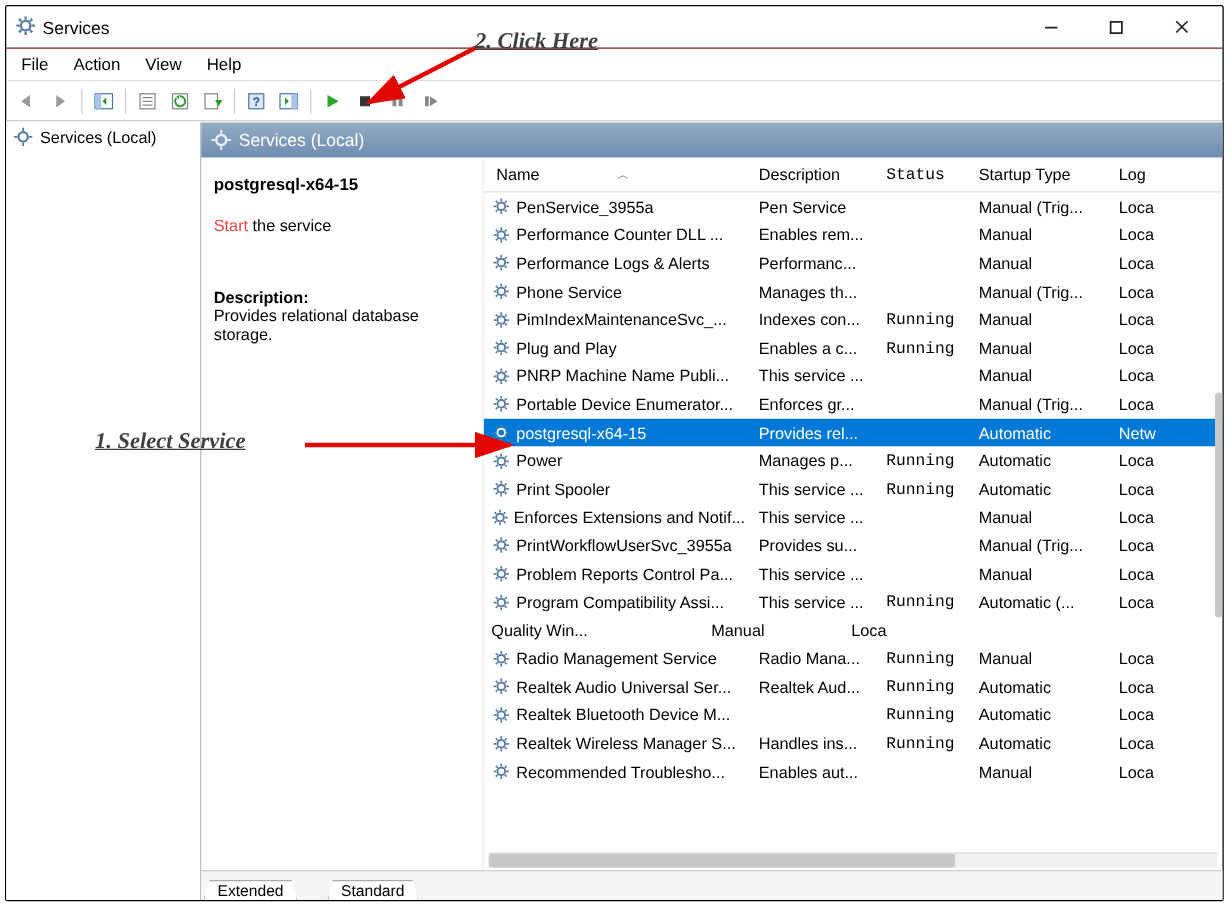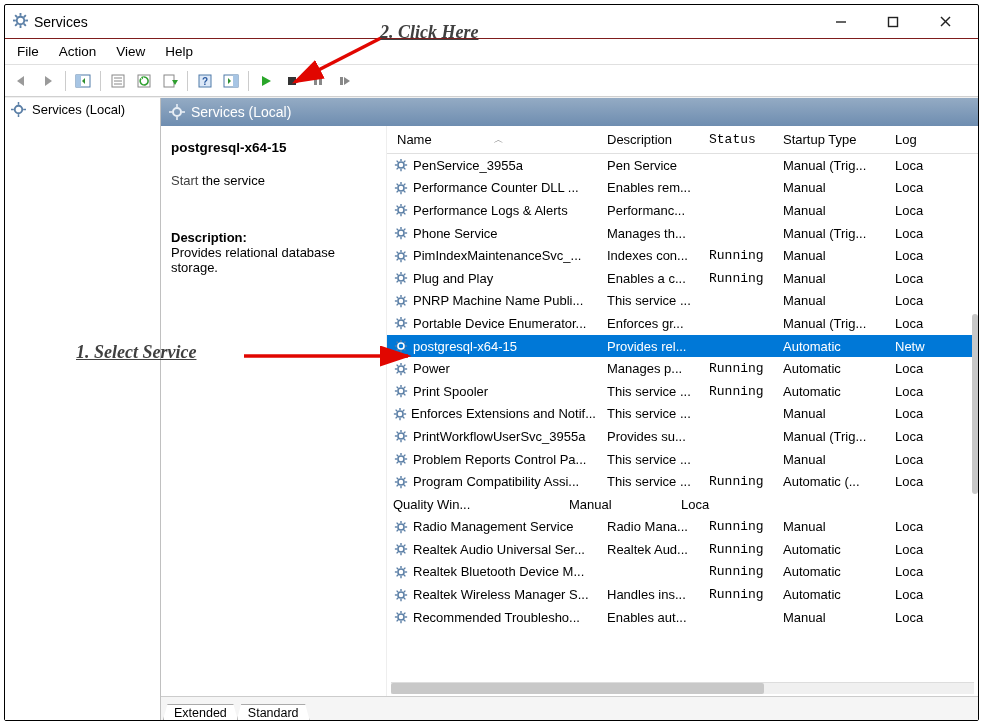--- a/index.html
+++ b/index.html
@@ -80,21 +80,21 @@
   }
   .main-split { flex: 1; display: flex; min-height: 0; }
   .detail-pane {
     width: 226px;
     padding: 14px 12px 10px 10px;
     font-size: 13px;
     overflow: hidden;
     border-right: 1px solid #eee;
   }
   .detail-pane h4 { font-size: 13.5px; font-weight: 600; margin-bottom: 18px; }
-  .start-link { color: #404040; cursor: pointer; }
+  .start-link { color: #ef4444; cursor: pointer; }
   .detail-desc-label { margin-top: 42px; font-weight: bold; }
   .list-pane { flex: 1; overflow: hidden; display: flex; flex-direction: column; min-width:0;}
   .list-header {
     display: flex;
     border-bottom: 1px solid #e0e0e0;
     font-size: 13px;
     padding-top: 6px;
     padding-bottom: 6px;
   }
   .col { overflow: hidden; white-space: nowrap; text-overflow: ellipsis; padding: 0 6px;}
@@ -116,20 +116,21 @@
   .row.selected .gear-mini svg path { stroke: #fff; }
   .gear-mini { width:16px; display:flex; justify-content:center; }
   .sort-arrow { font-size: 10px; color: #666; margin-left: 58px;}
   .tabs-bar {
     height: 24px;
     display: flex;
     align-items: flex-end;
     padding-left: 2px;
     background: #f5f5f5;
     border-top: 1px solid #ccc;
+    gap: 25px;
   }
   .tab {
     border: 1px solid #aaa;
     border-bottom: none;
     padding: 1px 10px 0 10px;
     font-size: 12.5px;
     background: #fff;
     margin-right: -1px;
     position: relative;
     clip-path: polygon(6% 0, 94% 0, 100% 100%, 0 100%);

